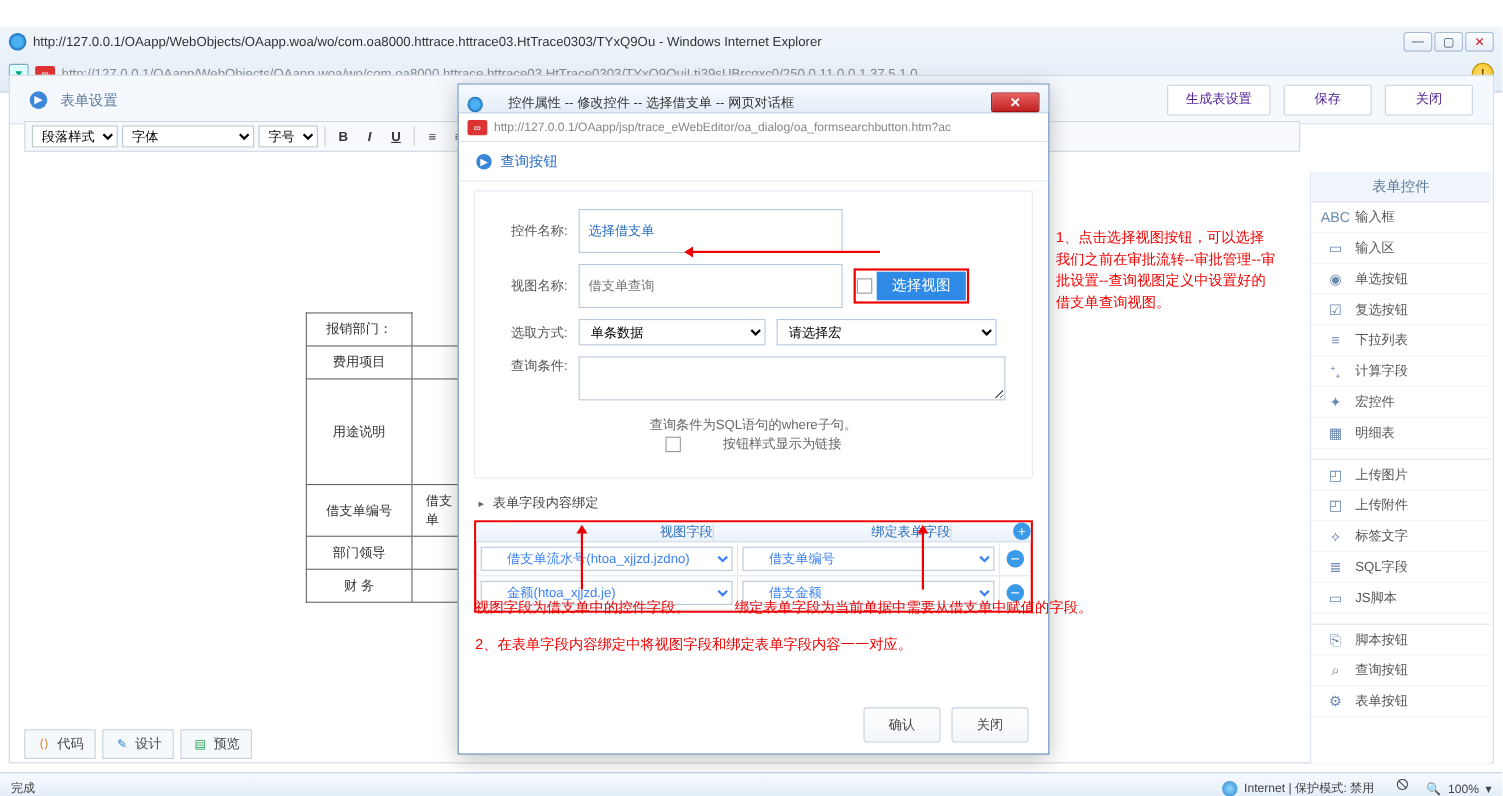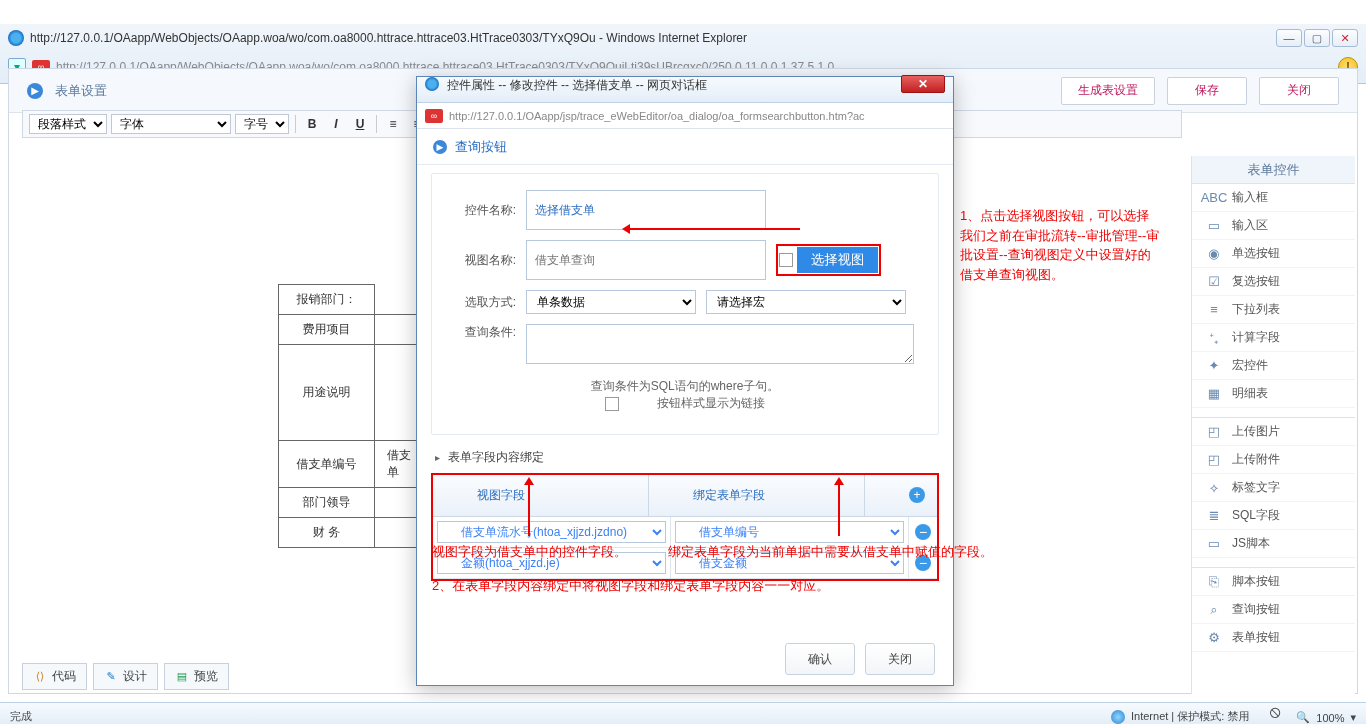--- a/index.html
+++ b/index.html
@@ -17,21 +17,21 @@
 .shield { width: 18px; height: 18px; border: 1px solid #7ea8d0; border-radius: 2px; background: #dff; display:flex;align-items:center;justify-content:center;color:#0a8;}
 .addr-favicon { width: 18px; height: 14px; background: #d33; border-radius: 2px; display:flex;align-items:center;justify-content:center;color:#fff;font-size:9px;}
 .addr-text { flex: 1; color: #888; font-size: 12px; white-space: nowrap; overflow: hidden; }
 .warn-badge { width: 20px; height: 20px; background: radial-gradient(circle,#ffe070,#f2c020); border-radius: 50%; border:1px solid #c09000;display:flex;align-items:center;justify-content:center;color:#805000;font-weight:bold;}
 
 
 .app { position: absolute; top: 60px; left: 0; right: 0; bottom: 22px; background: #fff; border: 1px solid #cfd8e4; margin: 8px; }
 .app-header { height: 44px; background: #f5f8fc; border-bottom: 1px solid #dce3ed; display: flex; align-items: center; padding: 0 18px; gap: 12px; }
 .hdr-arrow { width: 16px; height: 16px; border-radius: 50%; background: #3b87d8; color: #fff; display: flex; align-items: center; justify-content: center; font-size: 10px; }
 .hdr-title { color: #5d7a9c; font-size: 13px; flex: 1; }
-.app-btn { min-width: 80px; height: 28px; border: 1px solid #c8d2de; background: #fff; color: #be185d; border-radius: 2px; padding: 0 16px; display: flex; align-items: center; justify-content: center; cursor: pointer; }
+.app-btn { min-width: 80px; height: 28px; border: 1px solid #c8d2de; background: #fff; color: #4c1d95; border-radius: 2px; padding: 0 16px; display: flex; align-items: center; justify-content: center; cursor: pointer; }
 
 
 .toolbar { position: absolute; top: 110px; left: 22px; height: 28px; display: flex; align-items: center; gap: 4px; background: #f7f9fc; border: 1px solid #d0d8e4; padding: 0 6px; width: 1160px; }
 .tb-sel { border: 1px solid #c0c8d4; height: 20px; font-size: 12px; padding: 0 4px; background: #fff; }
 .tb-btn { width: 20px; height: 20px; display: flex; align-items: center; justify-content: center; font-weight: bold; color: #333; }
 .tb-sep { width:1px; height:18px; background:#ccc; margin:0 2px;}
 
 
 .right-panel { position: absolute; right: 11px; top: 156px; bottom: 30px; width: 164px; border-left: 1px solid #dce3ed; background: #fff; }
 .rp-header { height: 28px; background: #f0f5fb; border-bottom: 1px solid #dce3ed; display: flex; align-items: center; justify-content: center; color: #5d7a9c; font-size: 13px; }
@@ -41,21 +41,21 @@
 
 
 .form-table { position: absolute; left: 278px; top: 250px; border-collapse: collapse; margin-top: 34px; }
 .form-table td { border: 1px solid #666; padding: 6px 12px; font-size: 12px; color: #333; text-align: center; }
 .ft-label { width: 96px; background: #fff; }
 .ft-val { width: 60px; }
 .ft-tall { height: 96px; }
 
 
 .modal { position: absolute; left: 416px; top: 76px; width: 538px; height: 610px; border: 1px solid #5c86b8; background: #fff; box-shadow: 0 4px 20px rgba(0,0,0,0.25); }
-.modal-title { height: 26px; background: linear-gradient(#f6fafe,#e4eef8); border-bottom: 1px solid #bcd0e6; display: flex; align-items: flex-start; padding: 0 8px; gap: 2px; }
+.modal-title { height: 26px; background: linear-gradient(#f6fafe,#e4eef8); border-bottom: 1px solid #bcd0e6; display: flex; align-items: flex-end; padding: 0 8px; gap: 17px; }
 .modal-title .ie-icon { width: 14px; height: 14px; }
 .modal-title-text { flex: 1; color: #333; font-size: 12px; }
 .modal-close-x { width: 44px; height: 18px; background: linear-gradient(#e86060,#c22020); border: 1px solid #a01010; border-radius: 2px; color: #fff; display: flex; align-items: center; justify-content: center; font-weight: bold; margin-top:-2px;}
 .modal-addr { height: 26px; display: flex; align-items: center; padding: 0 8px; gap: 6px; border-bottom: 1px solid #dce3ed; }
 .modal-addr-text { color: #888; font-size: 11px; white-space: nowrap; overflow: hidden; flex:1;}
 
 .modal-body { padding: 0; }
 .mb-section-hdr { height: 36px; display: flex; align-items: center; padding: 0 16px; gap: 8px; color: #2a6ec0; font-size: 13px; border-bottom: 1px solid #e4eaf2; }
 .mb-arrow { width: 14px; height: 14px; border-radius: 50%; background: #3b87d8; color: #fff; display: flex; align-items: center; justify-content: center; font-size: 9px; }
 
@@ -69,21 +69,21 @@
 .red-box { border: 2px solid #e00; padding: 1px; display: inline-flex; align-items: center; gap: 4px; }
 .mb-chk { width: 14px; height: 14px; border: 1px solid #999; }
 .mb-hint { text-align: center; color: #666; padding: 4px 0; }
 .mb-hint span { display:inline-flex; align-items:center; gap:6px; margin:0 16px;}
 
 .mb-bind-hdr { height: 30px; display: flex; align-items: center; padding: 0 18px; gap: 8px; color: #444; font-size: 12px; margin-top:4px;}
 .mb-bind-hdr .chev { font-size: 10px; color: #666; }
 
 .bind-table { margin: 0 14px; border: 2px solid #e00; }
 .bind-th-row { display: flex; background: linear-gradient(#fafcff,#eaf1f9); border-bottom: 1px solid #cdd8e6; }
-.bind-th { flex: 1; text-align: left; padding: 12px 0; color: #2a6ec0; font-size: 12px; border-right: 1px solid #cdd8e6; position: relative; margin-left: 44px; }
+.bind-th { flex: 1; text-align: right; padding: 0 0; color: #2a6ec0; font-size: 12px; border-right: 1px solid #cdd8e6; position: relative; margin-left: 44px; }
 .bind-th:last-child { flex: 0 0 28px; border-right: none; }
 .bind-add { width: 16px; height: 16px; border-radius: 50%; background: #3b9ae8; color: #fff; display: inline-flex; align-items: center; justify-content: center; font-size: 12px; }
 .bind-row { display: flex; border-bottom: 1px solid #e0e6ee; }
 .bind-cell { flex: 1; padding: 4px; border-right: 1px solid #e0e6ee; }
 .bind-cell:last-child { flex: 0 0 28px; border-right: none; display: flex; align-items: center; justify-content: center; }
 .bind-sel { width: 100%; height: 22px; border: 1px solid #b8c8dc; font-size: 12px; color: #3b82f6; padding: 0 19px; background:#fff;}
 .bind-del { width: 16px; height: 16px; border-radius: 50%; background: #3b9ae8; color: #fff; display: flex; align-items: center; justify-content: center; font-size: 14px; }
 
 .red-annot { position: absolute; color: #e00; font-size: 13px; line-height: 1.5; }
 .red-arrow-h { position: absolute; height: 2px; background: #e00; }

